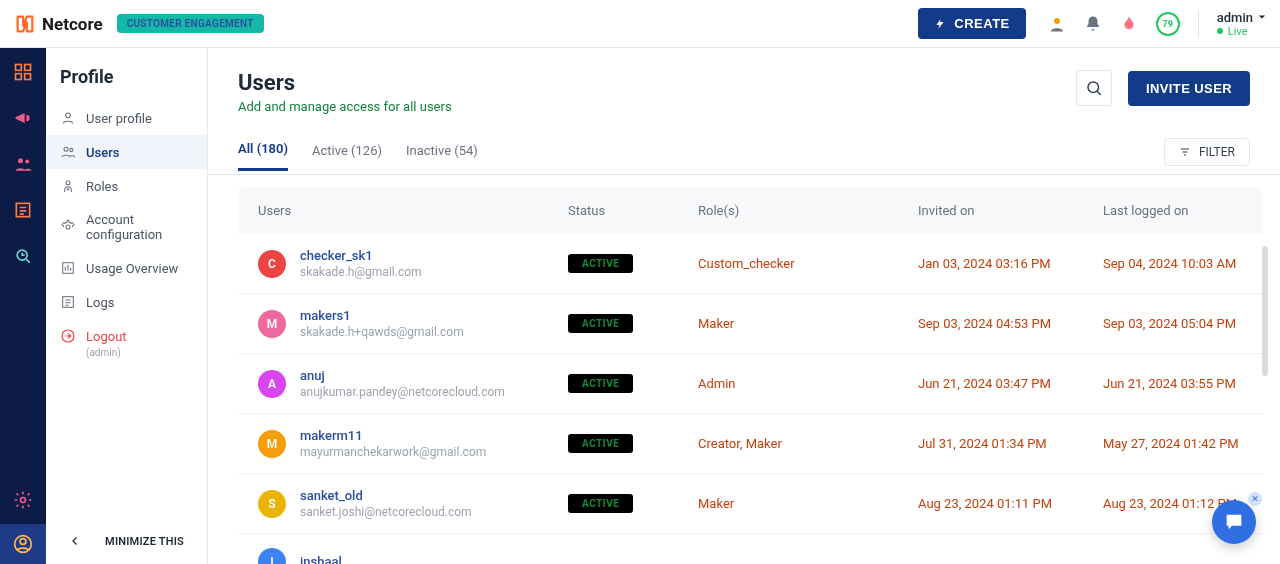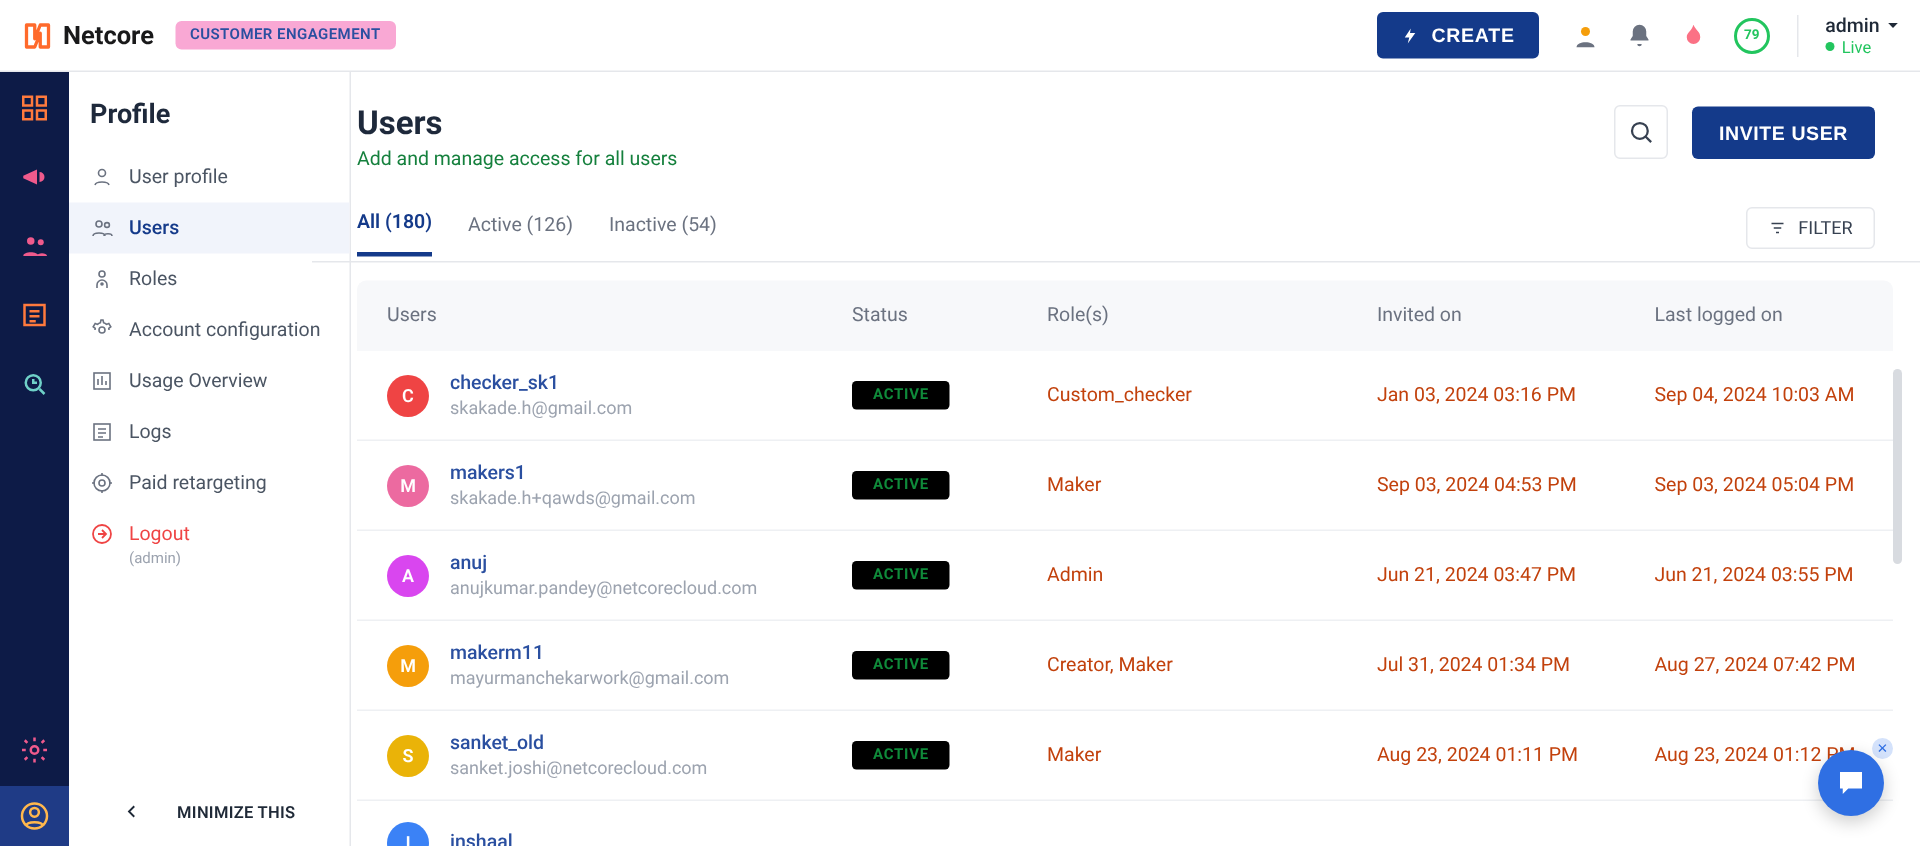--- a/index.html
+++ b/index.html
@@ -3,40 +3,40 @@
 <meta charset="utf-8">
 <style>
   * { box-sizing: border-box; margin: 0; padding: 0; }
   body { font-family: -apple-system, BlinkMacSystemFont, "Segoe UI", Roboto, sans-serif; font-size: 13px; color: #333; background: #fff; width:1280px; height:564px; overflow:hidden;}
 
   
   .topbar { height:48px; border-bottom:1px solid #e5e7eb; display:flex; align-items:center; padding:0 14px; }
   .logo-wrap { display:flex; align-items:center; gap:6px;}
   .logo-icon { width:22px; height:22px; }
   .logo-text { font-size:17px; font-weight:700; color:#19191a;}
-  .badge-ce { margin-left:14px; font-size:10px; font-weight:600; color:#2a4fa0; background:#f9a8d4; padding:4px 10px; border-radius:4px; letter-spacing:.3px;}
+  .badge-ce { margin-left:14px; font-size:10px; font-weight:600; color:#2a4fa0; background:#14b8a6; padding:4px 10px; border-radius:4px; letter-spacing:.3px;}
   .top-spacer { flex:1; }
   .btn-create { background:#143a8a; color:#fff; border:none; border-radius:4px; padding:8px 16px; font-size:13px; font-weight:700; display:flex; align-items:center; gap:8px; cursor:pointer; letter-spacing:.5px;}
   .top-icons { display:flex; align-items:center; gap:18px; margin-left:22px; }
   .ticon { width:18px; height:18px; color:#6b7280; cursor:pointer; position:relative;}
   .score-circle { width:24px;height:24px;border-radius:50%; border:2px solid #22c55e; display:flex;align-items:center;justify-content:center; font-size:9px;font-weight:700;color:#22c55e;}
   .divider-v { width:1px; height:28px; background:#e5e7eb; }
   .user-block { display:flex; flex-direction:column; align-items:flex-start; cursor:pointer;}
   .user-line1 { display:flex; align-items:center; gap:5px; font-size:13px; color:#1f2937; font-weight:500;}
   .user-line2 { display:flex; align-items:center; gap:5px; font-size:11px; color:#22c55e;}
   .live-dot{width:6px;height:6px;border-radius:50%;background:#22c55e;}
 
   
   .leftrail { position:absolute; top:48px; left:0; width:46px; bottom:0; background:#0d1b47; display:flex; flex-direction:column; align-items:center; padding-top:14px; gap:26px;}
   .rail-icon { width:20px; height:20px; color:#a6b0cf; cursor:pointer;}
   .rail-bottom { margin-top:auto; display:flex; flex-direction:column; align-items:center; gap:0; width:100%;}
   .rail-active { background:#1f3b86; width:100%; display:flex; justify-content:center; padding:10px 0;}
 
   
-  .sidebar { position:absolute; top:48px; left:46px; width:188px; bottom:0; border-right:1px solid #e5e7eb; background:#fff; display:flex; flex-direction:column;}
+  .sidebar { position:absolute; top:48px; left:46px; width:162px; bottom:0; border-right:1px solid #e5e7eb; background:#fff; display:flex; flex-direction:column;}
   .side-title { font-size:18px; font-weight:700; color:#1e293b; padding:18px 14px 14px;}
   .side-list { list-style:none; }
   .side-item { display:flex; align-items:center; gap:10px; padding:9px 14px; font-size:13px; color:#4b5563; cursor:pointer;}
   .side-item.selected { background:#f1f4fb; color:#143a8a; font-weight:500;}
   .side-item .sicon{width:16px;height:16px;flex-shrink:0;color:#6b7280;}
   .side-item.logout { color:#ef4444;}
   .side-item.logout .sicon{color:#ef4444;}
   .side-sub { font-size:10px; color:#9ca3af; padding-left:40px; margin-top:-6px; margin-bottom:6px;}
   .minimize { margin-top:auto; padding:16px 10px 16px; display:flex; gap:24px; justify-content:center; font-size:11px; font-weight:600; color:#1f2937; cursor:pointer; letter-spacing:.2px;}
   .minimize svg{width:12px;height:12px;}
@@ -202,28 +202,20 @@
         </svg>
       <span>Usage Overview</span>
     </li>
     <li class="side-item">
       <svg class="sicon" viewBox="0 0 24 24" fill="none" stroke="currentColor" stroke-width="1.6">
           <rect x="4" y="4" width="16" height="16"></rect>
           <path d="M8 9h8M8 13h8M8 17h5"></path>
         </svg>
       <span>Logs</span>
     </li>
-    <li class="side-item">
-      <svg class="sicon" viewBox="0 0 24 24" fill="none" stroke="currentColor" stroke-width="1.6">
-          <circle cx="12" cy="12" r="8"></circle>
-          <circle cx="12" cy="12" r="3"></circle>
-          <path d="M12 2v3M12 19v3M2 12h3M19 12h3"></path>
-        </svg>
-      <span>Paid retargeting</span>
-    </li>
     <li class="side-item logout">
       <svg class="sicon" viewBox="0 0 24 24" fill="none" stroke="currentColor" stroke-width="1.8">
           <circle cx="12" cy="12" r="9"></circle>
           <path d="M12 8l4 4-4 4M8 12h8"></path>
         </svg>
       <span>Logout</span>
     </li>
     <div class="side-sub">(admin)</div>
   </ul>
   <div class="minimize">
@@ -316,21 +308,21 @@
           <div class="ucell">
             <div class="avatar" style="background:#f59e0b">M</div>
             <div>
               <div class="uname">makerm11</div>
               <div class="uemail">mayurmanchekarwork@gmail.com</div>
             </div>
           </div>
           <div><span class="pill-active">ACTIVE</span></div>
           <div class="cell-txt">Creator, Maker</div>
           <div class="cell-txt">Jul 31, 2024 01:34 PM</div>
-          <div class="cell-txt">Aug 27, 2024 07:42 PM</div>
+          <div class="cell-txt">May 27, 2024 01:42 PM</div>
         </div>
         <div class="trow">
           <div class="ucell">
             <div class="avatar" style="background:#eab308">S</div>
             <div>
               <div class="uname">sanket_old</div>
               <div class="uemail">sanket.joshi@netcorecloud.com</div>
             </div>
           </div>
           <div><span class="pill-active">ACTIVE</span></div>

